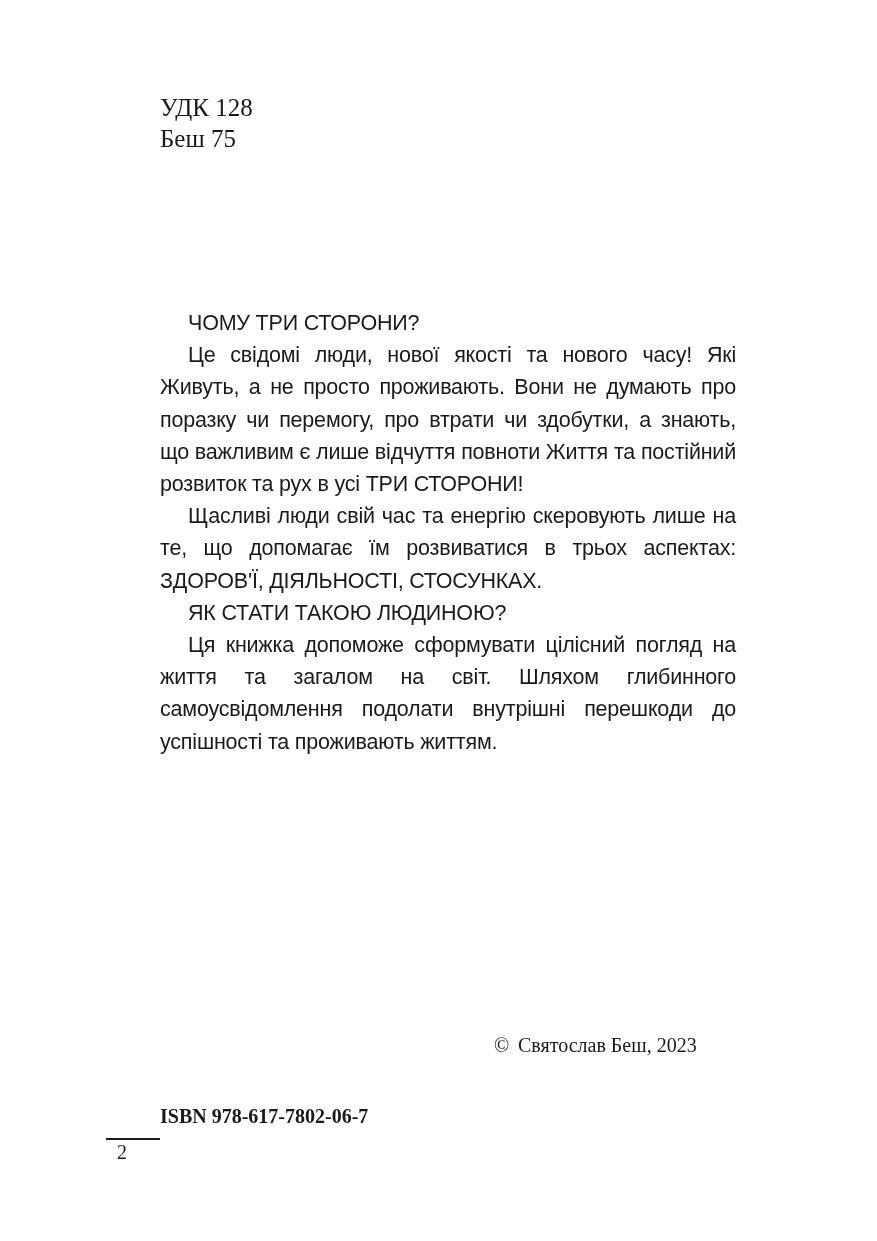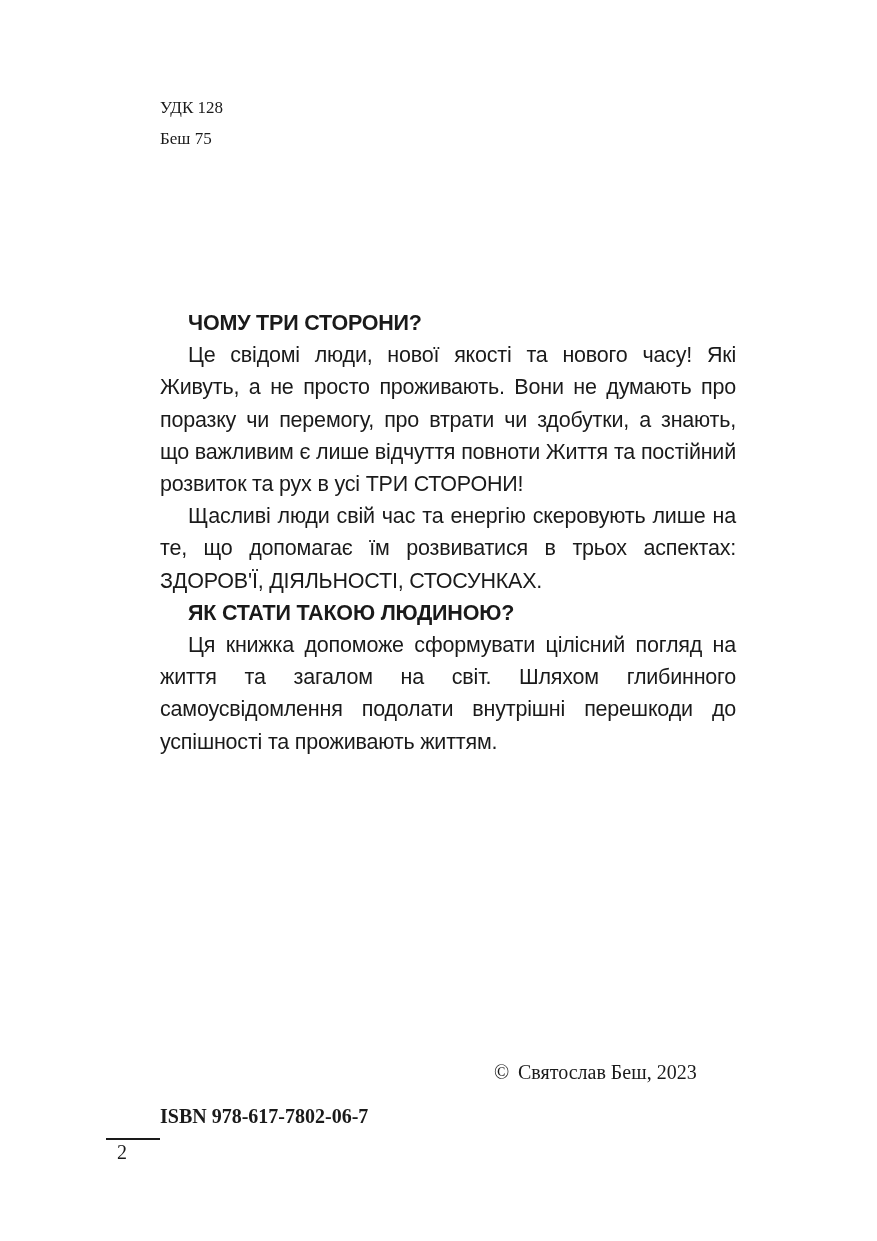--- a/index.html
+++ b/index.html
@@ -12,21 +12,21 @@
       height: 1241px;
       position: relative;
       overflow: hidden;
       color: #1a1a1a;
     }
     .udk {
       position: absolute;
       left: 160px;
       top: 92px;
       font-family: "Liberation Serif", "DejaVu Serif", serif;
-      font-size: 17px;
+      font-size: 25px;
       line-height: 31px;
       color: #1a1a1a;
     }
     .body-text {
       position: absolute;
       left: 160px;
       top: 307px;
       width: 576px;
       font-family: "Liberation Sans", "DejaVu Sans", sans-serif;
       font-size: 21.5px;
@@ -35,42 +35,40 @@
       letter-spacing: -0.2px;
     }
     .body-text p {
       margin: 0;
       text-indent: 28px;
       text-align: justify;
       text-align-last: left;
     }
     .body-text p.heading {
       text-align: center;
-      font-weight: bold;
     }
     .isbn {
       position: absolute;
       left: 160px;
       top: 1059px;
       font-family: "Liberation Serif", "DejaVu Serif", serif;
       font-weight: bold;
       font-size: 20px;
       line-height: 26px;
       color: #1a1a1a;
       margin-top: 44px;
     }
     .copyright {
       position: absolute;
       left: 494px;
       top: 1034px;
       font-family: "Liberation Serif", "DejaVu Serif", serif;
       font-size: 20px;
       line-height: 23px;
       color: #1a1a1a;
-      margin-top: 27px;
     }
     .copyright .line {
       display: block;
       white-space: nowrap;
     }
     .copyright .line .sym {
       display: inline-block;
       width: 24px;
     }
     .copyright .line.cont {

